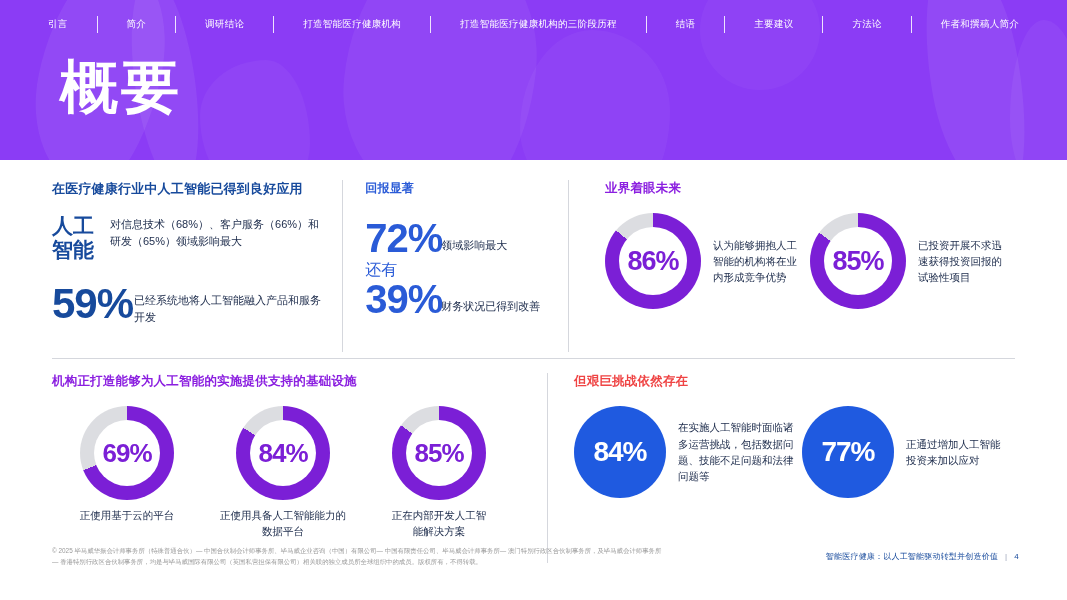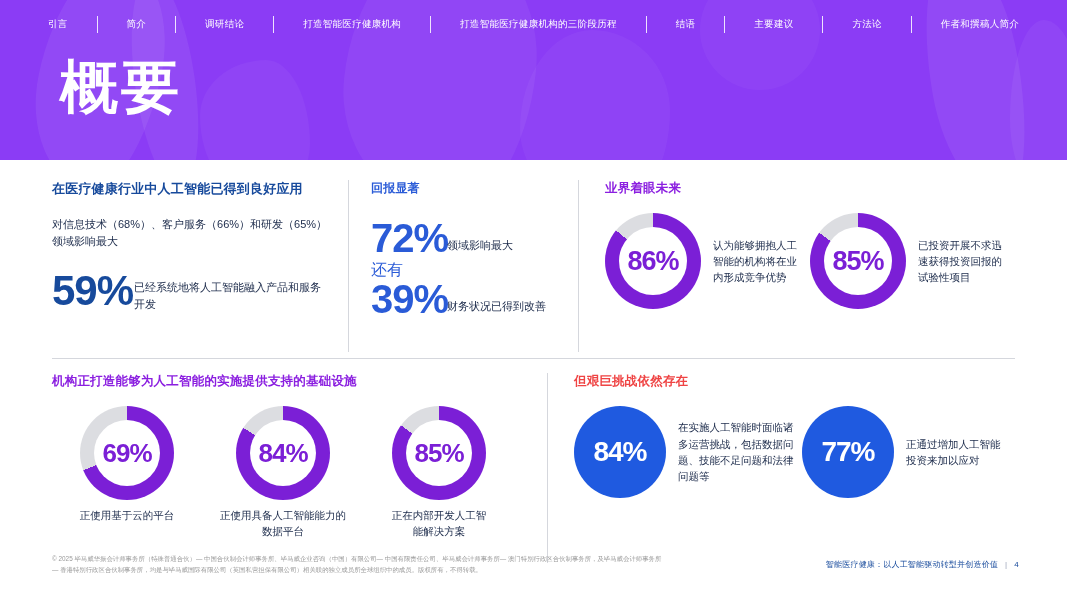--- a/index.html
+++ b/index.html
@@ -68,21 +68,21 @@
     line-height: 1;
     z-index: 4;
   }
 
   
   .content { position: relative; padding: 0 52px; }
 
   .row-top { display: flex; margin-top: 20px; height: 172px; }
   .col-a { width: 296px; padding-right: 18px; }
   .col-b { width: 230px; padding-left: 22px; border-left: 1px solid #d5d7dd; }
-  .col-c { flex: 1; padding-left: 26px; border-left: 1px solid #d5d7dd; }
+  .col-c { flex: 1; padding-left: 36px; border-left: 1px solid #d5d7dd; }
 
   .hr-mid { height:1px; background:#d5d7dd; margin: 6px 0 0 0; }
 
   .row-bot { display: flex; height: 190px; margin-top: 14px; }
   .col-d { width: 495px; padding-right: 18px; }
   .col-e { flex: 1; padding-left: 26px; border-left: 1px solid #d5d7dd; }
 
   .sec-title-blue { color:#174a9c; font-size:13px; font-weight:bold; letter-spacing:.2px; }
   .sec-title-blue2 { color:#2a5bd7; font-size:12px; font-weight:bold; letter-spacing:.2px; }
   .sec-title-purple { color:#8B1FE0; font-size:12.5px; font-weight:bold; letter-spacing:.2px; }
@@ -125,21 +125,21 @@
     display:flex; align-items:center; justify-content:center;
     color:#fff; font-weight:bold; letter-spacing:-1px;
     flex:0 0 auto;
   }
 
   .donut-col { display:flex; flex-direction:column; align-items:center; width:134px; }
   .donut-caption { color:#1b2a4a; font-size:10.5px; line-height:1.5; text-align:center; margin-top:8px; }
 
   
   .footer {
-    position:absolute; left:0; bottom:0; width:1067px; height:48px;
+    position:absolute; left:0; bottom:8px; width:1067px; height:48px;
     padding: 0 52px;
   }
   .footer-legal {
     position:absolute; left:52px; top:2px; width:610px;
     color:#9a9a9a; font-size:6.4px; line-height:1.65;
   }
   .footer-right {
     position:absolute; right:48px; top:7px;
     color:#174a9c; font-size:8px; letter-spacing:.2px;
     display:flex; align-items:center; gap:7px;
@@ -201,20 +201,24 @@
   </div>
 
   <div class="content">
 
     <div class="row-top">
 
       <div class="col-a">
         <div class="sec-title-blue">在医疗健康行业中人工智能已得到良好应用</div>
 
         <div class="stat-row" style="margin-top:16px;">
+          <div class="big-label">
+            <div>人工</div>
+            <div>智能</div>
+          </div>
           <div class="stat-desc" style="padding-top:2px;">对信息技术（68%）、客户服务（66%）和研发（65%）领域影响最大</div>
         </div>
 
         <div class="stat-row" style="margin-top:22px;">
           <div class="big-num" style="width:82px;flex:0 0 82px;font-size:42px;">59%</div>
           <div class="stat-desc" style="padding-top:8px;">已经系统地将人工智能融入产品和服务开发</div>
         </div>
       </div>
 
       <div class="col-b">

